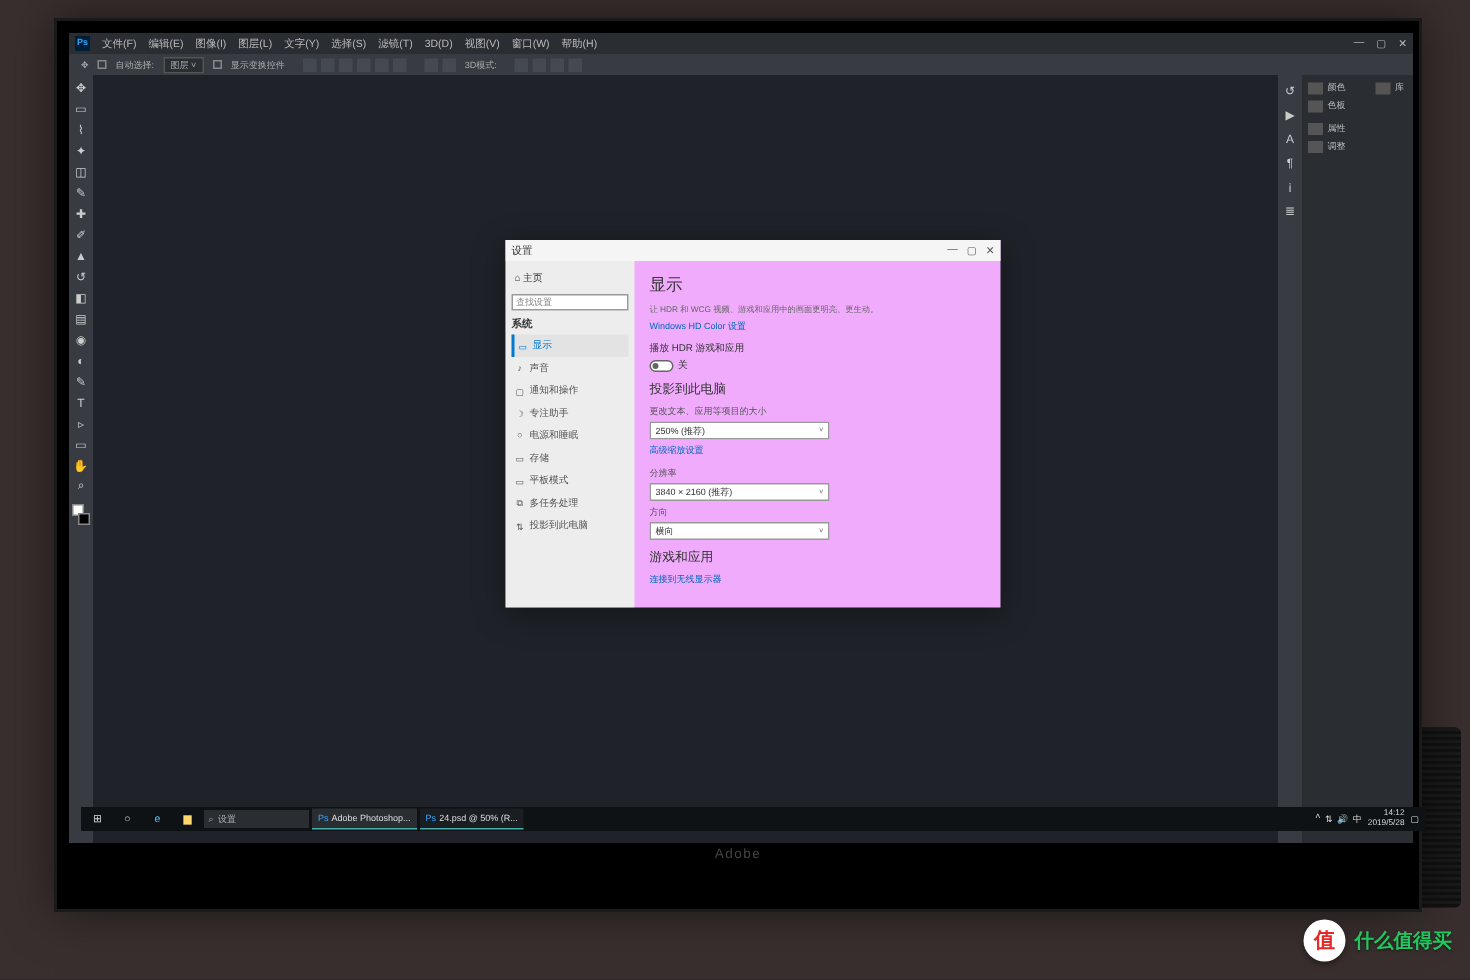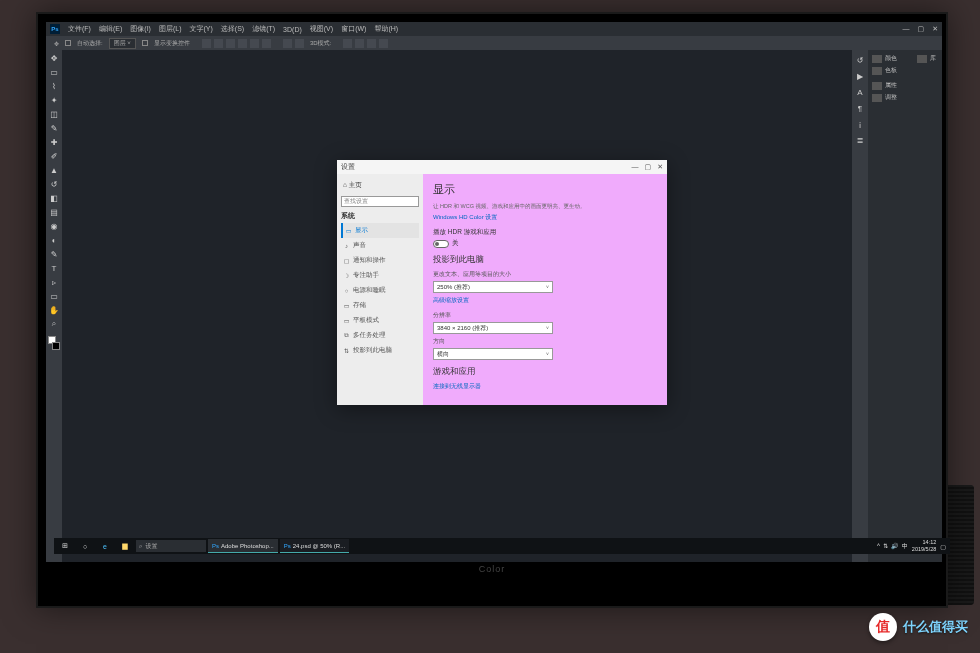--- a/index.html
+++ b/index.html
@@ -150,21 +150,21 @@
   position: absolute; right: 12px; bottom: 12px;
   display: flex; align-items: center; gap: 6px;
 }
 .watermark .badge {
   width: 28px; height: 28px; border-radius: 50%;
   background: #fff; color: #e62828;
   display: flex; align-items: center; justify-content: center;
   font-size: 14px; font-weight: bold;
   box-shadow: 0 2px 4px rgba(0,0,0,0.4);
 }
-.watermark .txt { color: #7dd3fc; font-size: 13px; font-weight: bold; text-shadow: 0 1px 2px rgba(0,0,0,0.6); }
+.watermark .txt { color: #22c55e; font-size: 13px; font-weight: bold; text-shadow: 0 1px 2px rgba(0,0,0,0.6); }
 .benq {
   position: absolute; left: 50%; bottom: 32px; transform: translateX(-50%);
   color: #444; font-size: 9px; letter-spacing: 1px;
 }
 
 .speaker { position: absolute; right: 6px; bottom: 48px; width: 48px; height: 120px; background: #1a1a1a; border-radius: 4px; }
 .speaker::before { content:""; position:absolute; top:0; left:0; right:0; bottom:0; background: repeating-linear-gradient(0deg,#111 0 2px,#1a1a1a 2px 4px); border-radius:4px; }
 </style>
 </head>
 <body>
@@ -400,19 +400,19 @@
           <span>中</span>
         </span>
         <span class="tb-clock">
           <div>14:12</div>
           <div>2019/5/28</div>
         </span>
         <span>▢</span>
       </div>
     </div>
   </div>
-  <div class="benq">Color</div>
+  <div class="benq">Adobe</div>
 </div>
 
 <div class="watermark">
   <span class="badge">值</span>
   <span class="txt">什么值得买</span>
 </div>
 
 </body></html>

